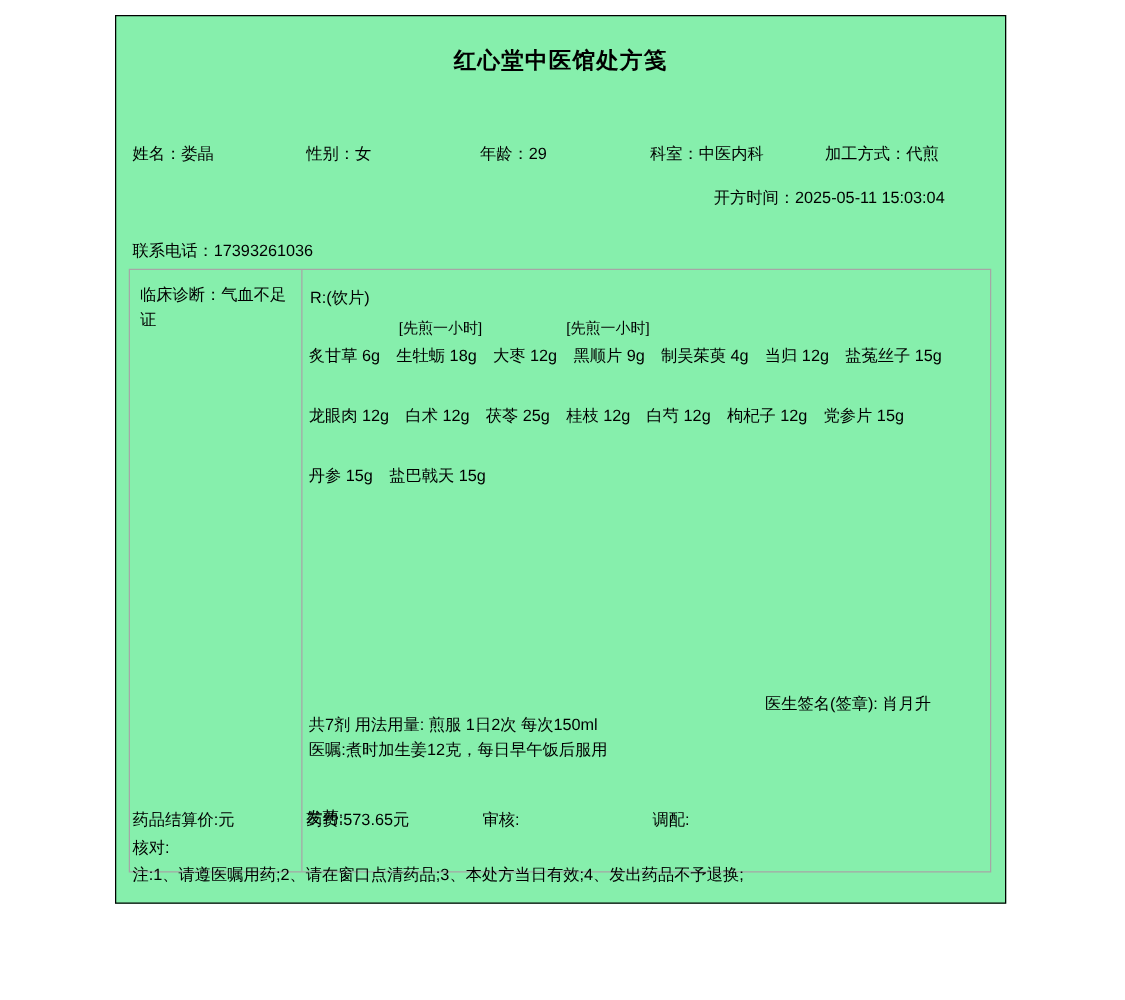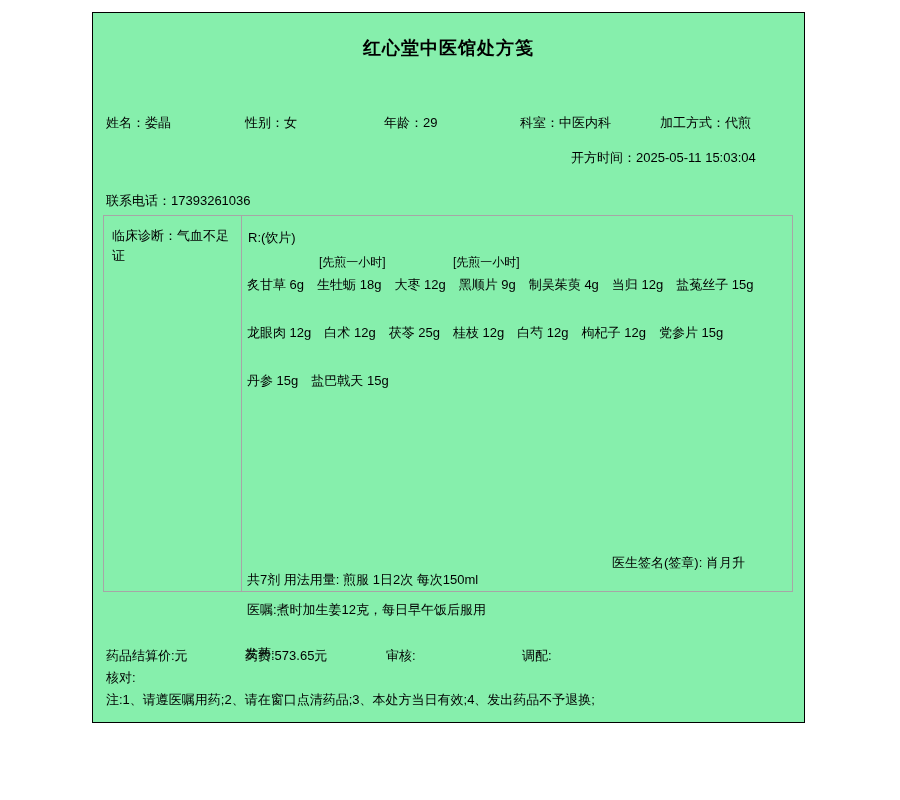--- a/index.html
+++ b/index.html
@@ -38,21 +38,21 @@
   .field {
     position: absolute;
     font-size: 13px;
     white-space: nowrap;
   }
   .rx-box {
     position: absolute;
     left: 10px;
     top: 202px;
     width: 690px;
-    height: 377px;
+    height: 483px;
     border: 1px solid #a6a6a6;
     display: flex;
     box-sizing: border-box;
   }
   .diag-cell {
     width: 138px;
     box-sizing: border-box;
     border-right: 1px solid #a6a6a6;
     padding: 10px 6px 0 8px;
     font-size: 13px;
@@ -66,21 +66,21 @@
   .rx-header { position: absolute; top: 13px; left: 6px; }
   .annotation { position: absolute; top: 38px; font-size: 12px; white-space: nowrap; }
   .ann-1 { left: 77px; }
   .ann-2 { left: 211px; }
   .herb-line { position: absolute; left: 5px; white-space: nowrap; }
   .herb-line span { margin-right: 13px; }
   .line-1 { top: 60px; }
   .line-2 { top: 108px; }
   .line-3 { top: 156px; }
   .usage-line { position: absolute; top: 355px; left: 5px; white-space: nowrap; }
-  .instructions-line { position: absolute; top: 375px; left: 5px; white-space: nowrap; margin-top: 10px; }
+  .instructions-line { position: absolute; top: 375px; left: 5px; white-space: nowrap; }
   .doctor-sign { position: absolute; top: 338px; left: 370px; white-space: nowrap; }
 </style>
 </head>
 <body>
 
 <div class="canvas">
   <div class="sheet">
 
     <div class="title">红心堂中医馆处方笺</div>
 

